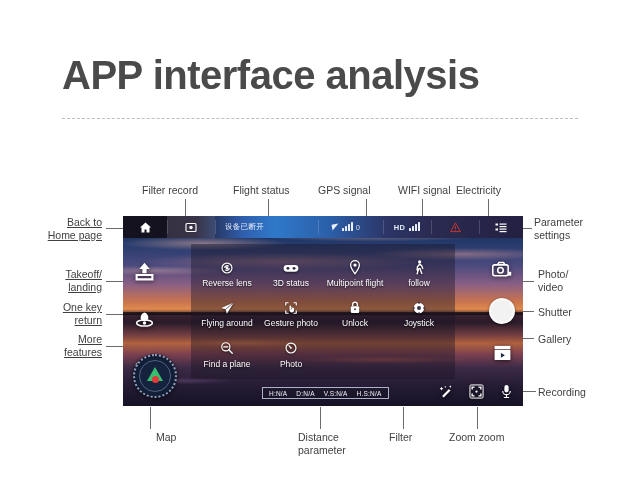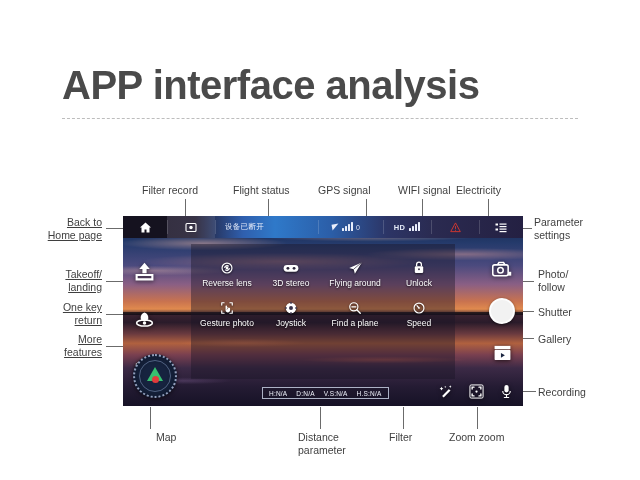--- a/index.html
+++ b/index.html
@@ -6,21 +6,21 @@
   html, body {
     width: 640px; height: 480px;
     background: #ffffff;
     font-family: "Liberation Sans", sans-serif;
     overflow: hidden;
   }
   #page { position: relative; width: 640px; height: 480px; background: #fff; }
 
   
   .slide-title {
-    position: absolute; left: 62px; top: 63px;
+    position: absolute; left: 62px; top: 53px;
     font-size: 40px; font-weight: bold; letter-spacing: -0.5px;
     color: #4a4a4a; white-space: nowrap;
   }
   .title-rule {
     position: absolute; left: 62px; top: 118px; width: 516px; height: 0;
     border-top: 1px dashed #bdbdbd;
   }
 
   
   .anno {
@@ -219,21 +219,21 @@
 
   <div class="anno r" style="left:34px; top:301px; width:68px;">One key
 return</div>
   <div class="leader h" style="left:106px; top:314px; width:30px;"></div>
 
   <div class="anno r" style="left:34px; top:333px; width:68px;">More
 features</div>
   <div class="leader h" style="left:106px; top:346px; width:30px;"></div>
 
   <div class="anno" style="left:538px; top:268px;">Photo/
-follow</div>
+video</div>
   <div class="leader h" style="left:508px; top:281px; width:26px;"></div>
 
   <div class="anno" style="left:538px; top:306px;">Shutter</div>
   <div class="leader h" style="left:508px; top:311px; width:26px;"></div>
 
   <div class="anno" style="left:538px; top:333px;">Gallery</div>
   <div class="leader h" style="left:508px; top:338px; width:26px;"></div>
 
   <div class="anno" style="left:538px; top:386px;">Recording</div>
   <div class="leader h" style="left:512px; top:391px; width:24px;"></div>
@@ -370,54 +370,72 @@
       </div>
 
       <div class="fn">
         <span class="ic">
           <svg width="16" height="12" viewBox="0 0 26 16">
             <rect x="1" y="3" width="24" height="11" rx="5.5" fill="#fff"></rect>
             <circle cx="8" cy="8.5" r="2.3" fill="#2a2438"></circle>
             <circle cx="18" cy="8.5" r="2.3" fill="#2a2438"></circle>
           </svg>
         </span>
-        <span class="lb">3D stereo</span>
-      </div>
-
-
+        <span class="lb">3D status</span>
+      </div>
+
+      <div class="fn">
+        <span class="ic">
+          <svg width="14" height="15" viewBox="0 0 22 24">
+            <path d="M11 1a7 7 0 0 0-7 7c0 5 7 14 7 14s7-9 7-14a7 7 0 0 0-7-7z" fill="none" stroke="#fff" stroke-width="2"></path>
+            <circle cx="11" cy="8" r="2.6" fill="#fff"></circle>
+          </svg>
+        </span>
+        <span class="lb">Multipoint flight</span>
+      </div>
+
+      <div class="fn">
+        <span class="ic">
+          <svg width="12" height="15" viewBox="0 0 18 24">
+            <circle cx="10" cy="3" r="2.6" fill="#fff"></circle>
+            <path d="M10 6.5 6.5 11l-.5 5M10 6.5l3.5 3 1.5 4M8.5 14l-2.5 8M10.5 13.5l3 8" fill="none" stroke="#fff" stroke-width="2.2" stroke-linecap="round"></path>
+          </svg>
+        </span>
+        <span class="lb">follow</span>
+      </div>
 
       <div class="fn">
         <span class="ic">
           <svg width="15" height="14" viewBox="0 0 24 22">
             <path d="M22 2 2 11l7 2 2 7z" fill="#fff"></path>
             <path d="M22 2 9 13" fill="none" stroke="#3a3347" stroke-width="1.2"></path>
           </svg>
         </span>
         <span class="lb">Flying around</span>
+      </div>
+
+      <div class="fn">
+        <span class="ic">
+          <svg width="14" height="14" viewBox="0 0 24 24">
+            <path d="M3 3h4M3 3v4M21 3h-4M21 3v4M3 21h4M3 21v-4M21 21h-4M21 21v-4" fill="none" stroke="#fff" stroke-width="2" stroke-linecap="round"></path>
+            <path d="M9.5 16V9a1.3 1.3 0 0 1 2.6 0v4.5m0-1.5a1.3 1.3 0 0 1 2.6 0v2m0-1a1.3 1.3 0 0 1 2.6 0v3c0 2-1.6 3.5-3.8 3.5S9.5 18 9.5 16z" fill="#fff"></path>
+          </svg>
+        </span>
+        <span class="lb">Gesture photo</span>
       </div>
 
       <div class="fn">
         <span class="ic">
           <svg width="12" height="15" viewBox="0 0 20 24">
             <path d="M6 10V7a4 4 0 0 1 8 0v3" fill="none" stroke="#fff" stroke-width="2.2"></path>
             <rect x="3" y="10" width="14" height="11" rx="2" fill="#fff"></rect>
             <circle cx="10" cy="15" r="1.6" fill="#3a3347"></circle>
           </svg>
         </span>
         <span class="lb">Unlock</span>
-      </div>
-
-      <div class="fn">
-        <span class="ic">
-          <svg width="14" height="14" viewBox="0 0 24 24">
-            <path d="M3 3h4M3 3v4M21 3h-4M21 3v4M3 21h4M3 21v-4M21 21h-4M21 21v-4" fill="none" stroke="#fff" stroke-width="2" stroke-linecap="round"></path>
-            <path d="M9.5 16V9a1.3 1.3 0 0 1 2.6 0v4.5m0-1.5a1.3 1.3 0 0 1 2.6 0v2m0-1a1.3 1.3 0 0 1 2.6 0v3c0 2-1.6 3.5-3.8 3.5S9.5 18 9.5 16z" fill="#fff"></path>
-          </svg>
-        </span>
-        <span class="lb">Gesture photo</span>
       </div>
 
       <div class="fn">
         <span class="ic">
           <svg width="14" height="14" viewBox="0 0 24 24">
             <circle cx="12" cy="12" r="9" fill="#fff"></circle>
             <circle cx="12" cy="12" r="3.4" fill="#39334a"></circle>
             <rect x="10.8" y="1.5" width="2.4" height="3.4" fill="#39334a"></rect>
             <rect x="10.8" y="19.1" width="2.4" height="3.4" fill="#39334a"></rect>
             <rect x="1.5" y="10.8" width="3.4" height="2.4" fill="#39334a"></rect>
@@ -439,21 +457,21 @@
       </div>
 
       <div class="fn">
         <span class="ic">
           <svg width="14" height="14" viewBox="0 0 24 24">
             <circle cx="12" cy="12" r="8.5" fill="none" stroke="#fff" stroke-width="2"></circle>
             <path d="M12 12 8.5 8" stroke="#fff" stroke-width="2" stroke-linecap="round"></path>
             <circle cx="12" cy="12" r="1.4" fill="#fff"></circle>
           </svg>
         </span>
-        <span class="lb">Speed</span>
+        <span class="lb">Photo</span>
       </div>
 
 
       <div class="fn"></div>
     </div>
 
     <div id="radar">
       <div class="radar-cone"></div>
       <div class="radar-dot"></div>
     </div>

